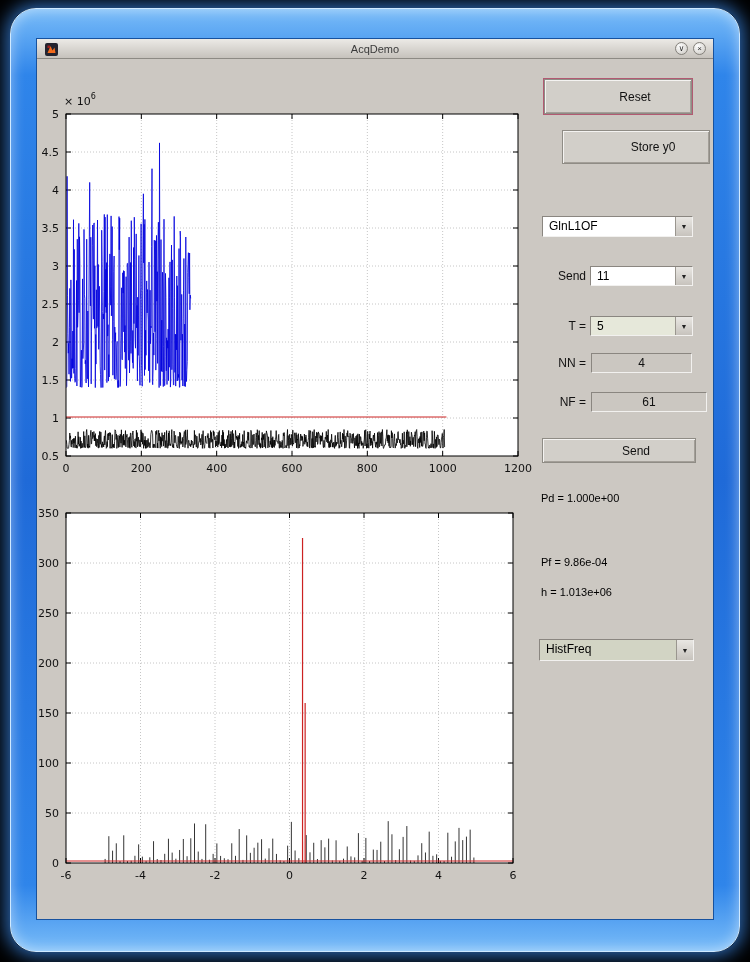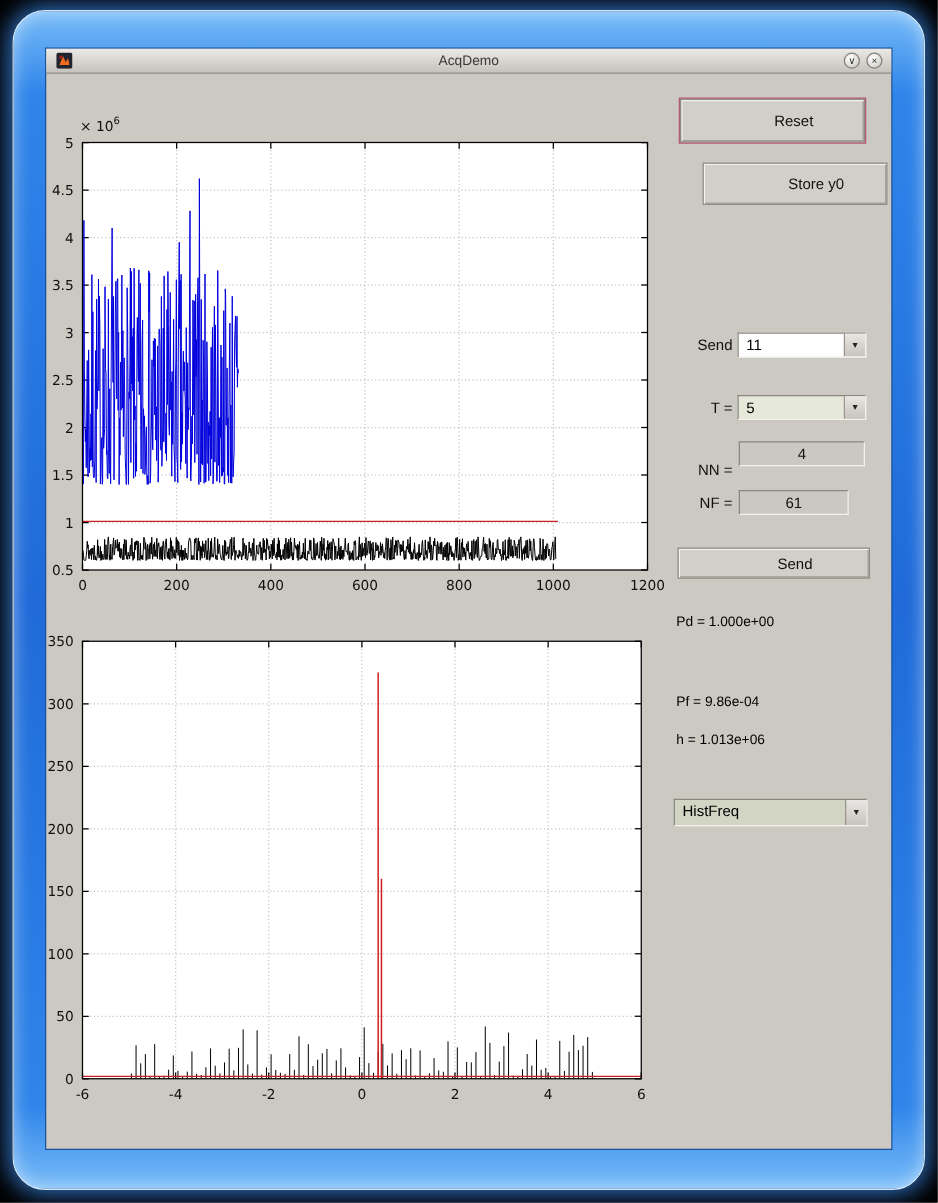--- a/index.html
+++ b/index.html
@@ -24,37 +24,37 @@
   .tick{font-family:"DejaVu Sans",sans-serif;font-size:11px;fill:#111;}
   .btn{position:absolute;background:#d2cfc9;border:1px solid #8f8c85;
     box-shadow:inset 1px 1px 0 #f4f3f1, inset -1px -1px 0 #a39f98;
     display:flex;align-items:center;justify-content:center;font-size:12px;color:#111;cursor:default;padding-left:34px;}
   #btn-reset{left:507px;top:20px;width:148px;height:35px;outline:1px solid #b25a72;}
   #btn-store{left:525px;top:71px;width:148px;height:34px;}
   #btn-send{left:505px;top:379px;width:154px;height:25px;}
   .label{position:absolute;font-size:12px;color:#111;text-align:right;width:80px;}
   #lbl-satid{left:469px;top:210px;}
   #lbl-t{left:469px;top:260px;}
-  #lbl-nn{left:469px;top:297px;margin-top:13px;}
+  #lbl-nn{left:469px;top:297px;}
   #lbl-nf{left:469px;top:336px;}
   .dropdown{position:absolute;display:flex;border:1px solid;
     border-color:#8a8680 #f2f1ef #f2f1ef #8a8680;background:#fff;}
   #dd-signal{left:505px;top:157px;width:151px;height:21px;}
   #dd-satid{left:553px;top:207px;width:103px;height:20px;}
   #dd-t{left:553px;top:257px;width:103px;height:20px;background:#e6e8da;}
   #dd-hist{left:502px;top:580px;width:155px;height:22px;background:#d2d4c4;}
   .dd-field{flex:1;font-size:12px;line-height:18px;padding-left:6px;color:#000;
     overflow:hidden;white-space:nowrap;background:transparent;}
   .dd-arrow{width:17px;background:linear-gradient(#e9e7e3,#c7c3bd);border-left:1px solid #9a968f;
     display:flex;align-items:center;justify-content:center;font-size:7px;color:#222;cursor:default;}
   .edit{position:absolute;background:#cbc7c1;border:1px solid;
     border-color:#8a8680 #f2f1ef #f2f1ef #8a8680;text-align:center;font-size:12px;color:#111;
     font-family:"Liberation Sans",sans-serif;}
   #edit-nn{left:554px;top:294px;width:101px;height:20px;}
-  #edit-nf{left:554px;top:333px;width:88px;height:20px;}
+  #edit-nf{left:554px;top:333px;width:116px;height:20px;}
   .stat{position:absolute;font-size:11px;color:#000;}
   #txt-pd{left:504px;top:433px;}
   #txt-pf{left:504px;top:481px;margin-top:16px;}
   #txt-h{left:504px;top:527px;}
 </style>
 </head>
 <body>
 
 <div class="window">
   <div class="window-inner">
@@ -306,20 +306,26 @@
           <line x1="436.8875" y1="804" x2="436.8875" y2="798.517534318167" stroke="#000000" stroke-width="0.8"></line>
           <line x1="29" y1="802" x2="476" y2="802" stroke="#cc2222" stroke-width="1"></line>
           <line x1="265.5375" y1="804" x2="265.5375" y2="479" stroke="#cc2222" stroke-width="1.2"></line>
           <line x1="268.145" y1="804" x2="268.145" y2="644" stroke="#cc2222" stroke-width="1.2"></line>
           <rect x="29" y="454" width="447" height="350" fill="none" stroke="#000" stroke-width="1"></rect>
         </svg>
 
       <div class="btn" id="btn-reset">Reset</div>
       <div class="btn" id="btn-store">Store y0</div>
 
+      <div class="dropdown" id="dd-signal">
+        <div class="dd-field">GlnL1OF</div>
+        <div class="dd-arrow">
+            <span>▼</span>
+          </div>
+      </div>
 
       <div class="label" id="lbl-satid">Send</div>
       <div class="dropdown" id="dd-satid">
         <div class="dd-field">11</div>
         <div class="dd-arrow">
             <span>▼</span>
           </div>
       </div>
 
       <div class="label" id="lbl-t">T =</div>

